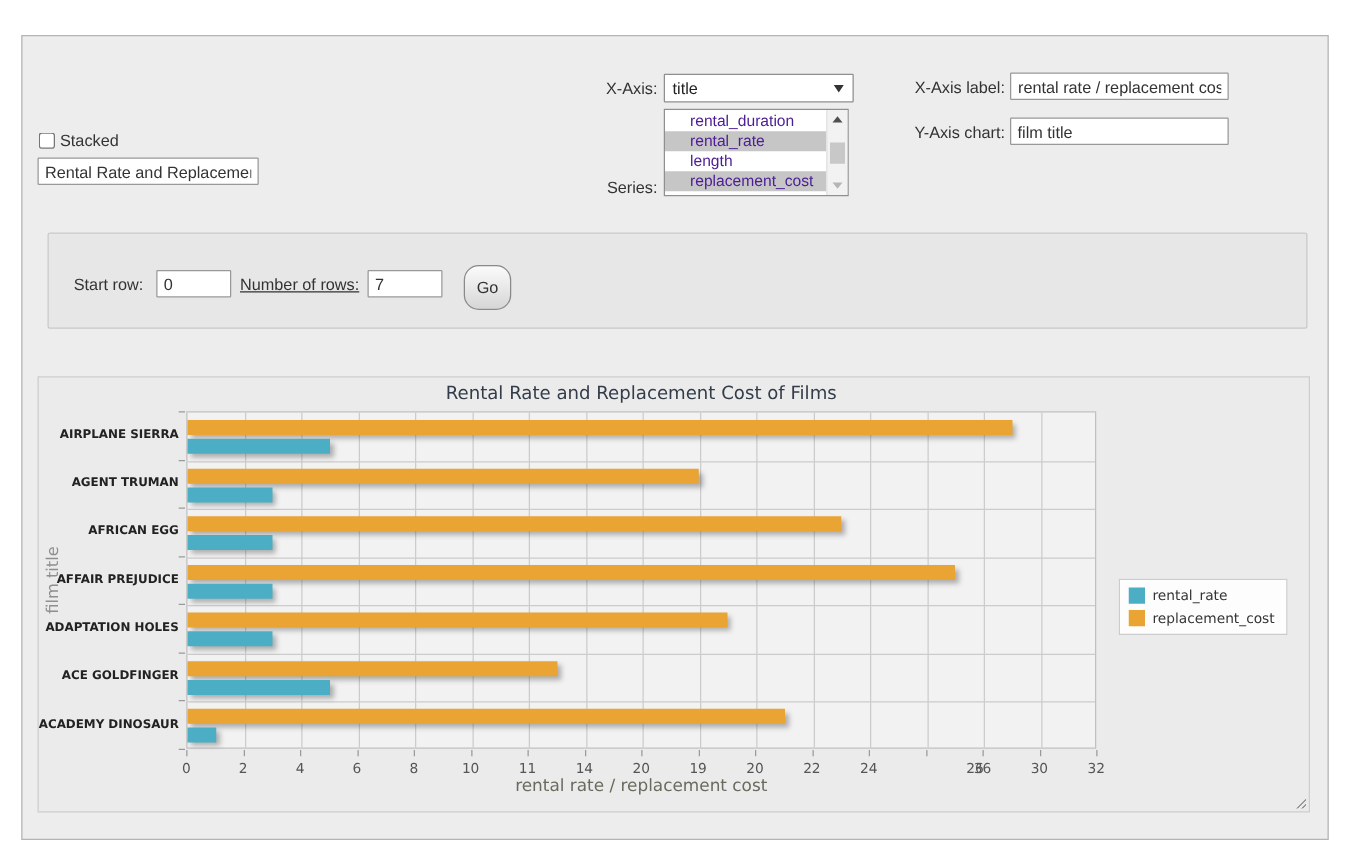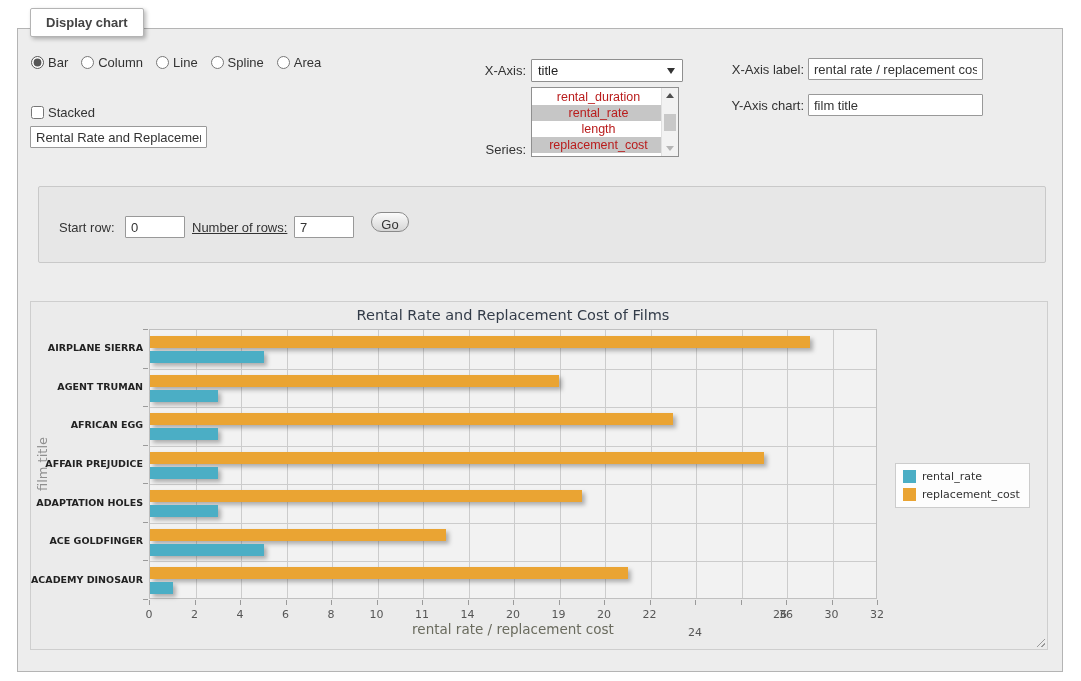--- a/index.html
+++ b/index.html
@@ -30,32 +30,32 @@
            border:1px solid #8f8f8f; border-radius:1px; font-size:13px; color:#222;
            line-height:21px; padding-left:6px; }
   .select .arrow { position:absolute; right:7px; top:8px; width:0; height:0;
            border-left:4px solid transparent; border-right:4px solid transparent;
            border-top:6px solid #333; }
 
   
   .listbox { position:absolute; left:513px; top:58px; width:148px; height:70px; background:#fff;
            border:1px solid #8f8f8f; overflow:hidden; }
   .listbox .opts { position:absolute; left:0; top:1px; right:17px; }
-  .lb-opt { height:16px; line-height:16px; font-size:12.5px; color:#b91c1c; padding-left:4px; white-space:nowrap;text-align:center; }
+  .lb-opt { height:16px; line-height:16px; font-size:12.5px; color:#4c1d95; padding-left:20px; white-space:nowrap; }
   .lb-opt.sel { background:#c6c6c6; }
   .sbar { position:absolute; right:0; top:0; bottom:0; width:17px; background:#f2f2f2; border-left:1px solid #e0e0e0; }
   .sbar .btn { position:absolute; left:1px; right:1px; height:15px; display:flex; align-items:center; justify-content:center; }
   .sbar .tri-up { width:0;height:0;border-left:4px solid transparent;border-right:4px solid transparent;border-bottom:5px solid #4f4f4f; }
   .sbar .tri-dn { width:0;height:0;border-left:4px solid transparent;border-right:4px solid transparent;border-top:5px solid #b5b5b5; }
   .sbar .thumb { position:absolute; left:2px; right:2px; top:26px; height:17px; background:#c8c8c8; }
 
   
   .rowbox { position:absolute; left:20px; top:157px; width:1008px; height:77px;
            background:#e7e7e7; border:1px solid #c9c9c9; border-radius:2px; }
-  .go-btn { position:absolute; left:332px; top:25px; width:38px; height:20px; border-radius:12px;
+  .go-btn { position:absolute; left:332px; top:25px; width:38px; height:36px; border-radius:12px;
            border:1px solid #8a8a8a; background:linear-gradient(#fbfbfb,#d6d6d6);
            font-family:"Liberation Sans",sans-serif; font-size:13px; color:#333; text-align:center; line-height:22px; }
 
   
   .chartbox { position:absolute; left:12px; top:272px; width:1018px; height:349px;
            background:#ebebeb; border:1px solid #cecece; }
   .c-title { position:absolute; left:118px; top:5px; width:728px; text-align:center;
            font-family:"DejaVu Sans",sans-serif; font-size:14.5px; color:#333c49; }
   .plot { position:absolute; left:118px; top:27px; width:728px; height:270px;
            background:#f2f2f2; border:1px solid #c0c0c0; }
@@ -82,42 +82,20 @@
   .grip { position:absolute; right:2px; bottom:2px; width:11px; height:11px;
            background:repeating-linear-gradient(-45deg, transparent 0 2px, #999 2px 3px);
            clip-path:polygon(100% 0, 100% 100%, 0 100%); cursor:se-resize; }
 </style>
 </head>
 <body>
 
 <div id="app">
   <div class="panel">
 
-    <div class="opt-row" id="chart-type-row">
-        <label>
-          <input type="radio" name="ctype" checked="" style="">
-          <span>Bar</span>
-        </label>
-        <label>
-          <input type="radio" name="ctype" style="">
-          <span>Column</span>
-        </label>
-        <label>
-          <input type="radio" name="ctype" style="">
-          <span>Line</span>
-        </label>
-        <label>
-          <input type="radio" name="ctype" style="">
-          <span>Spline</span>
-        </label>
-        <label>
-          <input type="radio" name="ctype" style="">
-          <span>Area</span>
-        </label>
-      </div>
 
     <div class="chk-row">
       <label>
         <input type="checkbox" id="stacked-cb" style="">
         <span>Stacked</span>
       </label>
     </div>
 
     <input class="txt-input" style="left: 12px; top: 97px; width: 177px;" value="Rental Rate and Replacement Cost of Films">
 
@@ -236,21 +214,21 @@
           <div class="xtick-lbl" style="left: 419.5px; top: 306px;">14</div>
           <div class="xtick" style="left: 482px; top: 298px;"></div>
           <div class="xtick-lbl" style="left: 465px; top: 306px;">20</div>
           <div class="xtick" style="left: 527.5px; top: 298px;"></div>
           <div class="xtick-lbl" style="left: 510.5px; top: 306px;">19</div>
           <div class="xtick" style="left: 573px; top: 298px;"></div>
           <div class="xtick-lbl" style="left: 556px; top: 306px;">20</div>
           <div class="xtick" style="left: 618.5px; top: 298px;"></div>
           <div class="xtick-lbl" style="left: 601.5px; top: 306px;">22</div>
           <div class="xtick" style="left: 664px; top: 298px;"></div>
-          <div class="xtick-lbl" style="left: 647px; top: 324px;">24</div>
+          <div class="xtick-lbl" style="left: 647px; top: 306px;">24</div>
           <div class="xtick" style="left: 709.5px; top: 298px;"></div>
           <div class="xtick-lbl" style="left: 732px; top: 306px;">26</div>
           <div class="xtick" style="left: 755px; top: 298px;"></div>
           <div class="xtick-lbl" style="left: 738px; top: 306px;">36</div>
           <div class="xtick" style="left: 800.5px; top: 298px;"></div>
           <div class="xtick-lbl" style="left: 783.5px; top: 306px;">30</div>
           <div class="xtick" style="left: 846px; top: 298px;"></div>
           <div class="xtick-lbl" style="left: 829px; top: 306px;">32</div>
         </div>
       <div class="x-axis-label">rental rate / replacement cost</div>
@@ -261,14 +239,13 @@
           </div>
           <div class="item">
             <span class="swatch" style="background: rgb(234, 164, 51);"></span>
             <span class="name">replacement_cost</span>
           </div>
         </div>
       <div class="grip"></div>
     </div>
 
   </div>
-  <div class="panel-legend">Display chart</div>
 </div>
 
 </body></html>

